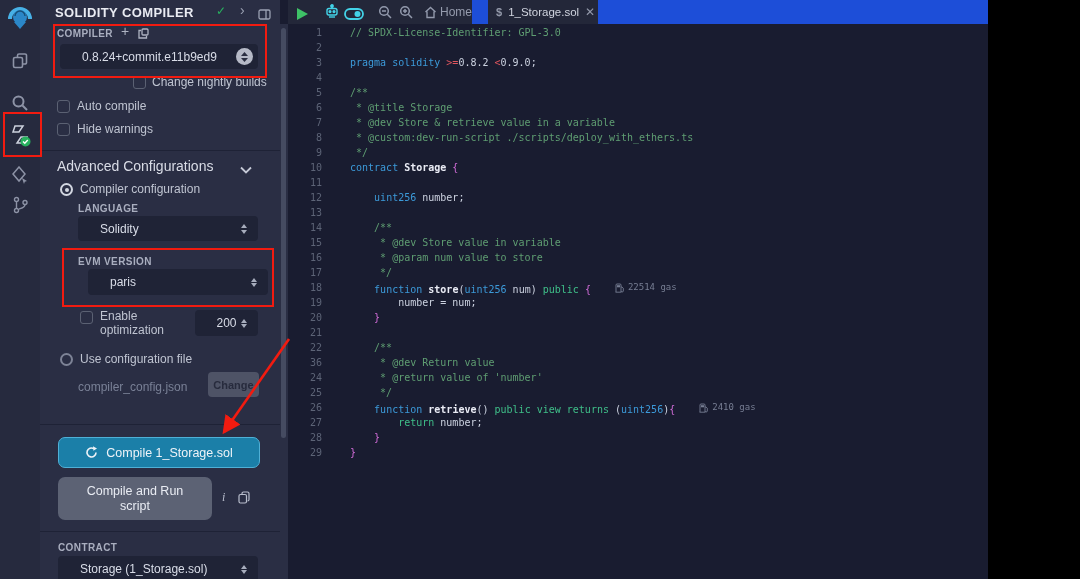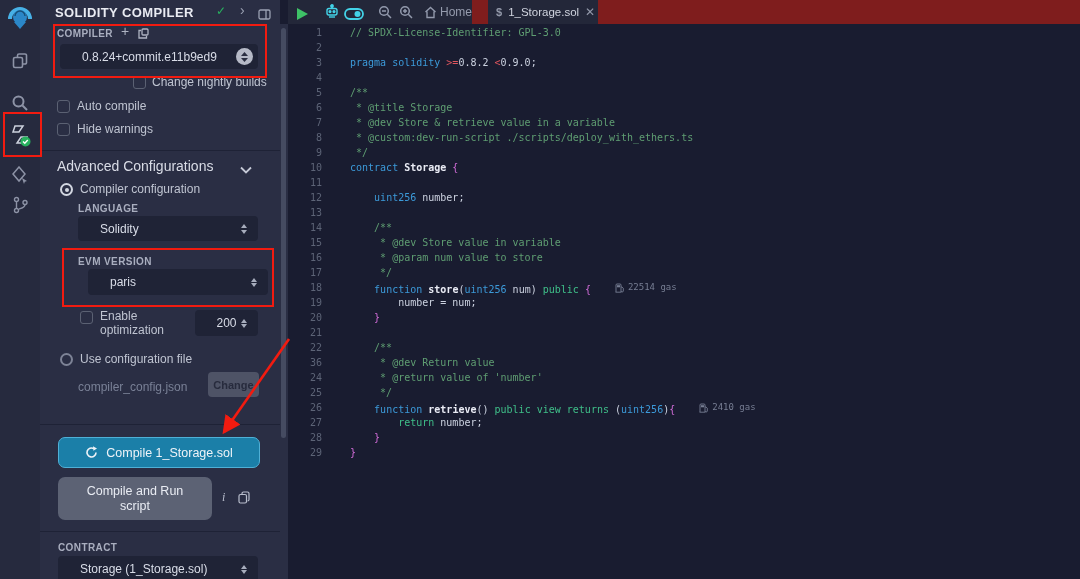--- a/index.html
+++ b/index.html
@@ -1,16 +1,16 @@
 <!DOCTYPE html>
 <html style="--annotation: #f21b10; --accent-blue: #1b7fa8; --icon-cyan: #43d3e8; --play-green: #3ec267; --check-green: #27b05e; --panel-bg: #2a2e44; --iconbar-bg: #262a3e; --editor-bg: #191c30; --select-bg: #1f2336;"><head>
 <meta charset="utf-8">
 <style>
   html,body{margin:0;padding:0;background:#000;}
-  #app{position:relative;width:1080px;height:579px;overflow:hidden;
+  #app{position:relative;width:988px;height:579px;overflow:hidden;
        font-family:"Liberation Sans",sans-serif;background:var(--editor-bg);}
   .abs{position:absolute;}
 
   
   #icon-bar{left:0;top:0;width:40px;height:579px;background:var(--iconbar-bg);}
   .ib-item{position:absolute;left:0;width:40px;height:34px;display:flex;align-items:center;justify-content:center;color:#8d93a6;}
   .ib-item svg{display:block;}
 
   
   #side-panel{left:40px;top:0;width:240px;height:579px;background:var(--panel-bg);}
@@ -38,21 +38,21 @@
   #compile-run-btn{position:absolute;left:18px;top:477px;width:154px;height:43px;background:#5c6274;border-radius:7px;
       display:flex;align-items:center;justify-content:center;text-align:center;color:#e9ecf3;font-size:12.5px;line-height:15px;padding:0 16px;box-sizing:border-box;}
   #change-btn{position:absolute;left:168px;top:372px;width:51px;height:25px;background:#4e5366;border-radius:4px;
       color:#272b3d;font-size:11px;font-weight:bold;display:flex;align-items:center;justify-content:center;}
 
   
   #panel-scroll-col{left:280px;top:24px;width:8px;height:555px;background:var(--panel-bg);}
   #panel-scroll-thumb{left:281px;top:28px;width:5px;height:410px;border-radius:3px;background:#454b61;}
 
   
-  #top-bar{left:288px;top:0;width:792px;height:24px;background:#7f1d1d;}
+  #top-bar{left:288px;top:0;width:792px;height:24px;background:#1d4ed8;}
   #tb-controls{position:absolute;left:0;top:0;width:184px;height:24px;background:#232739;}
   .tb-div{position:absolute;top:0;width:1px;height:24px;background:#10132
 5;}
   #tab{position:absolute;left:200px;top:0;width:110px;height:24px;background:#232739;display:flex;align-items:center;padding:0 8px;box-sizing:border-box;gap:6px;}
   #tab .t-title{font-size:11.5px;color:#d0d4df;white-space:nowrap;}
   #tab .t-icon{font-size:11px;color:#9298a9;font-weight:bold;}
   #tab .t-close{margin-left:auto;color:#9298a9;font-size:12px;}
   .tb-text{font-size:12px;color:#959bad;}
 
   

